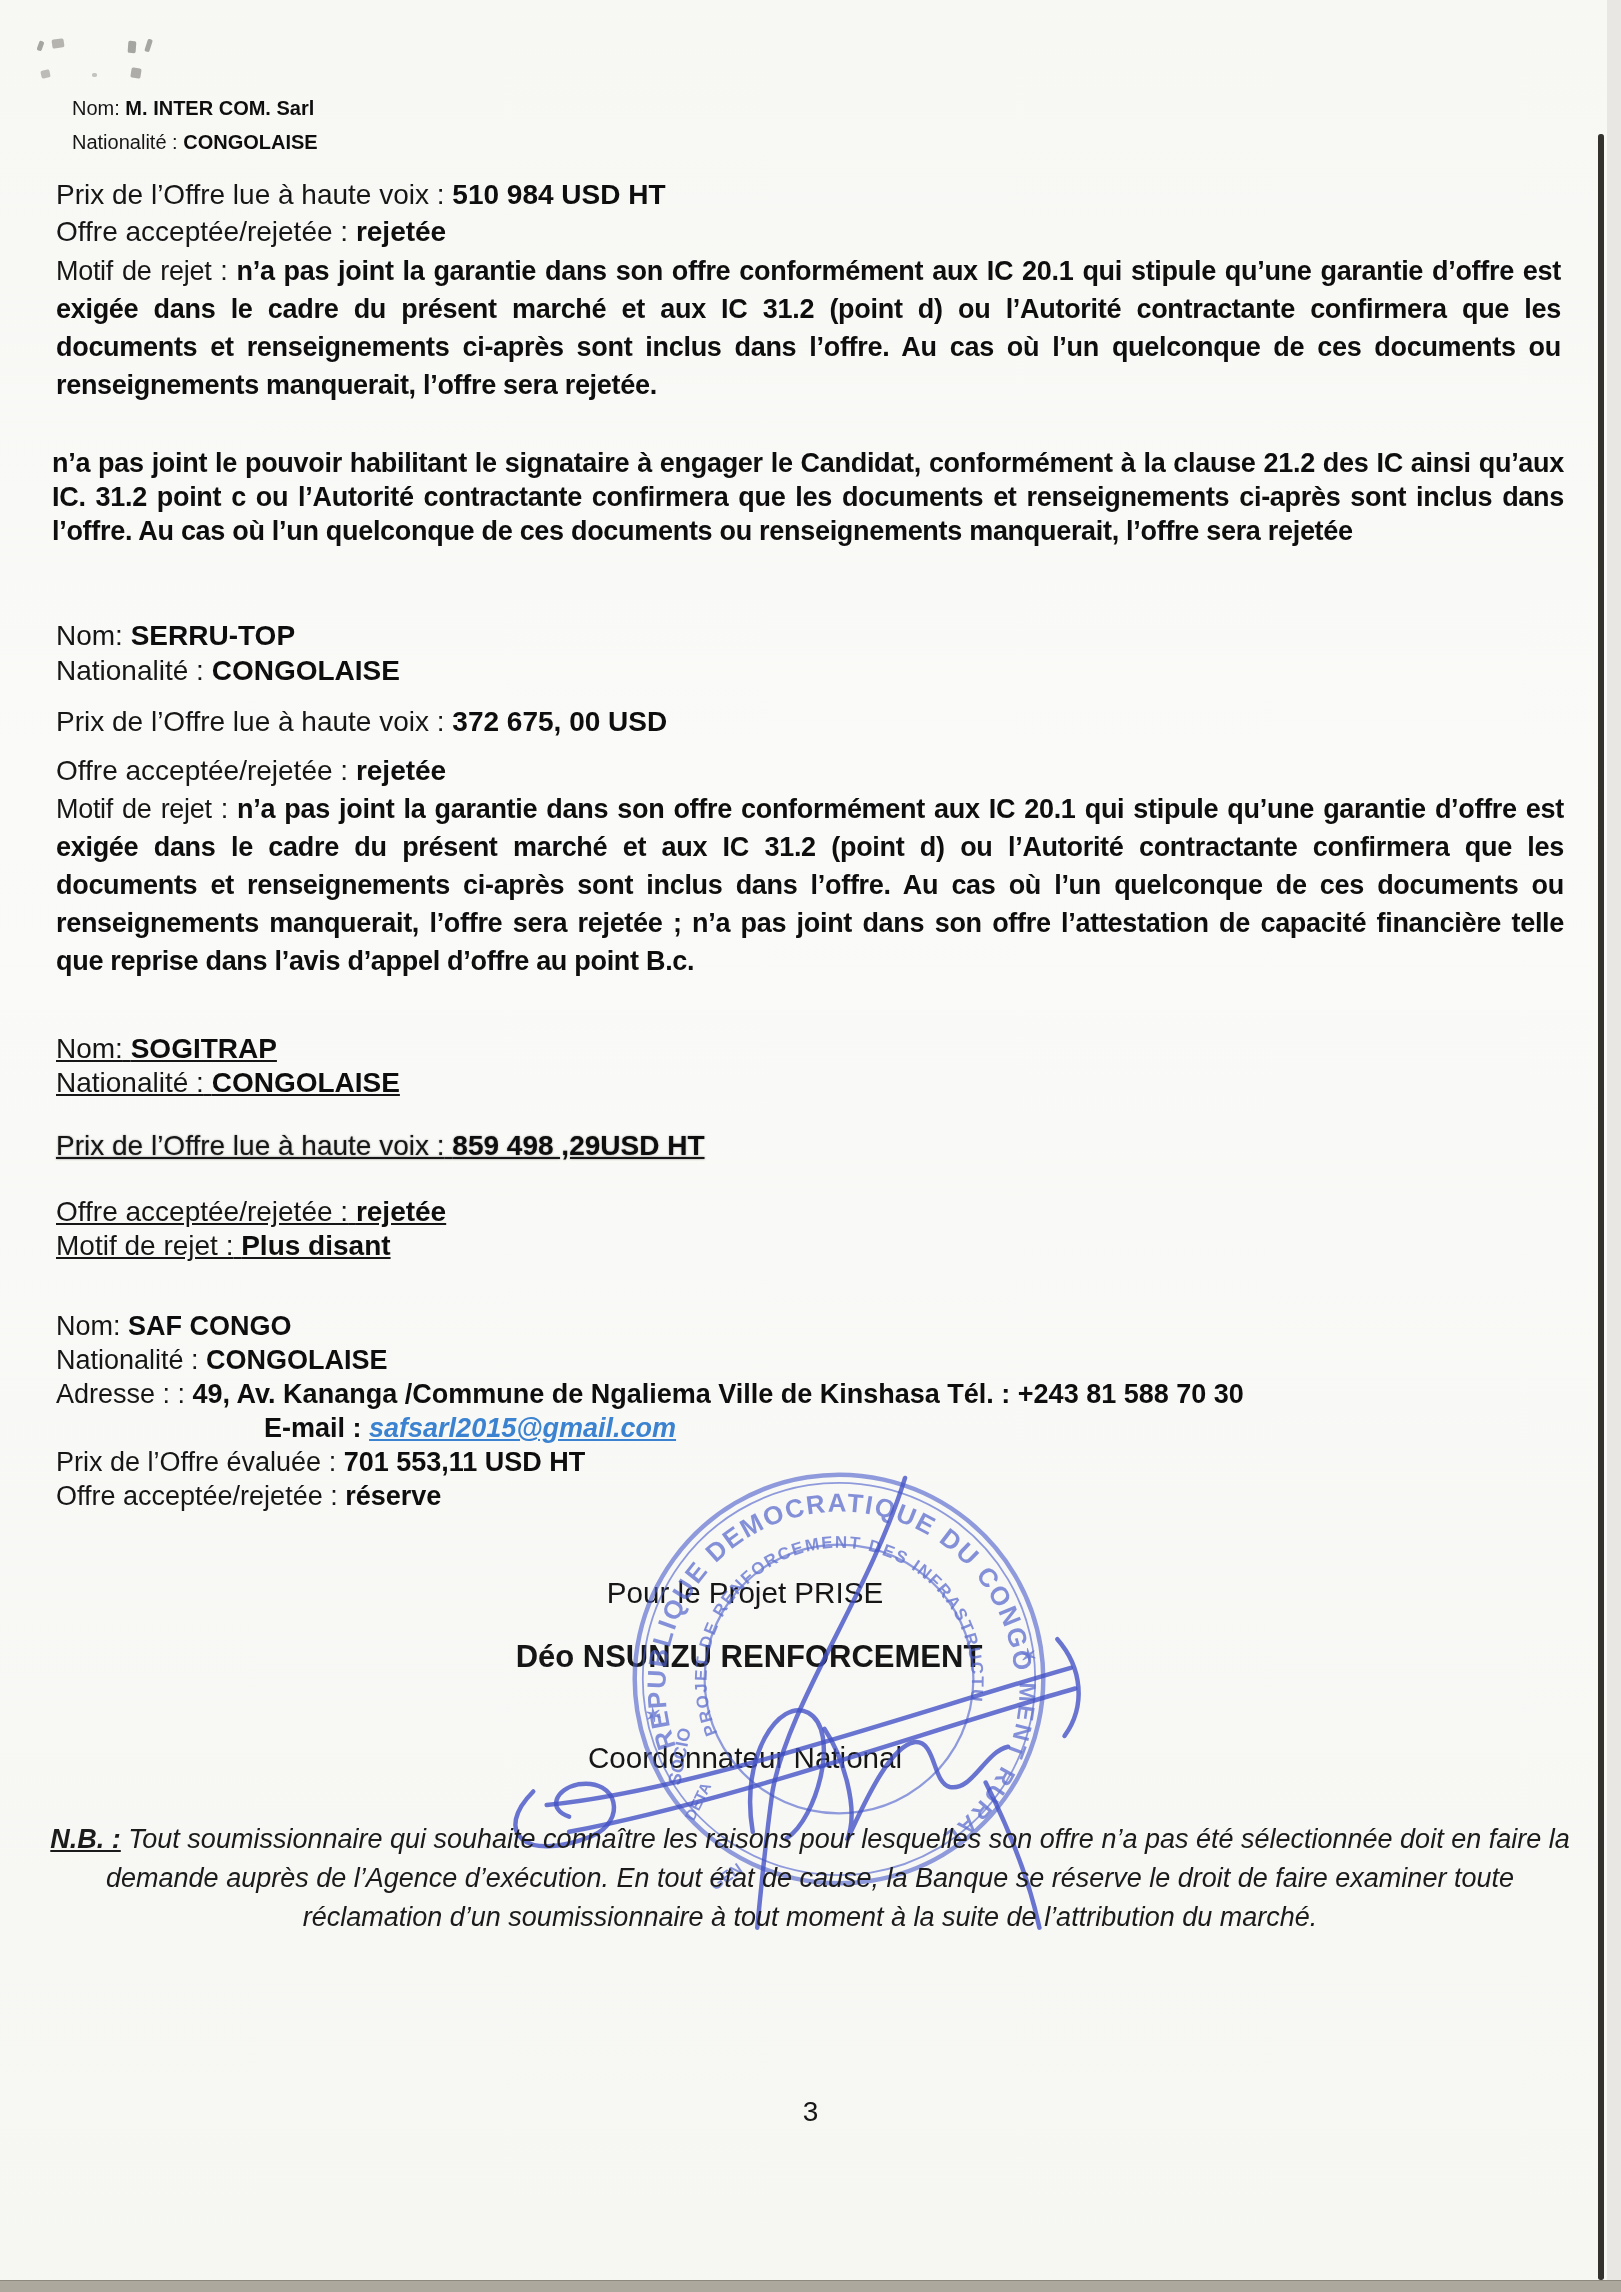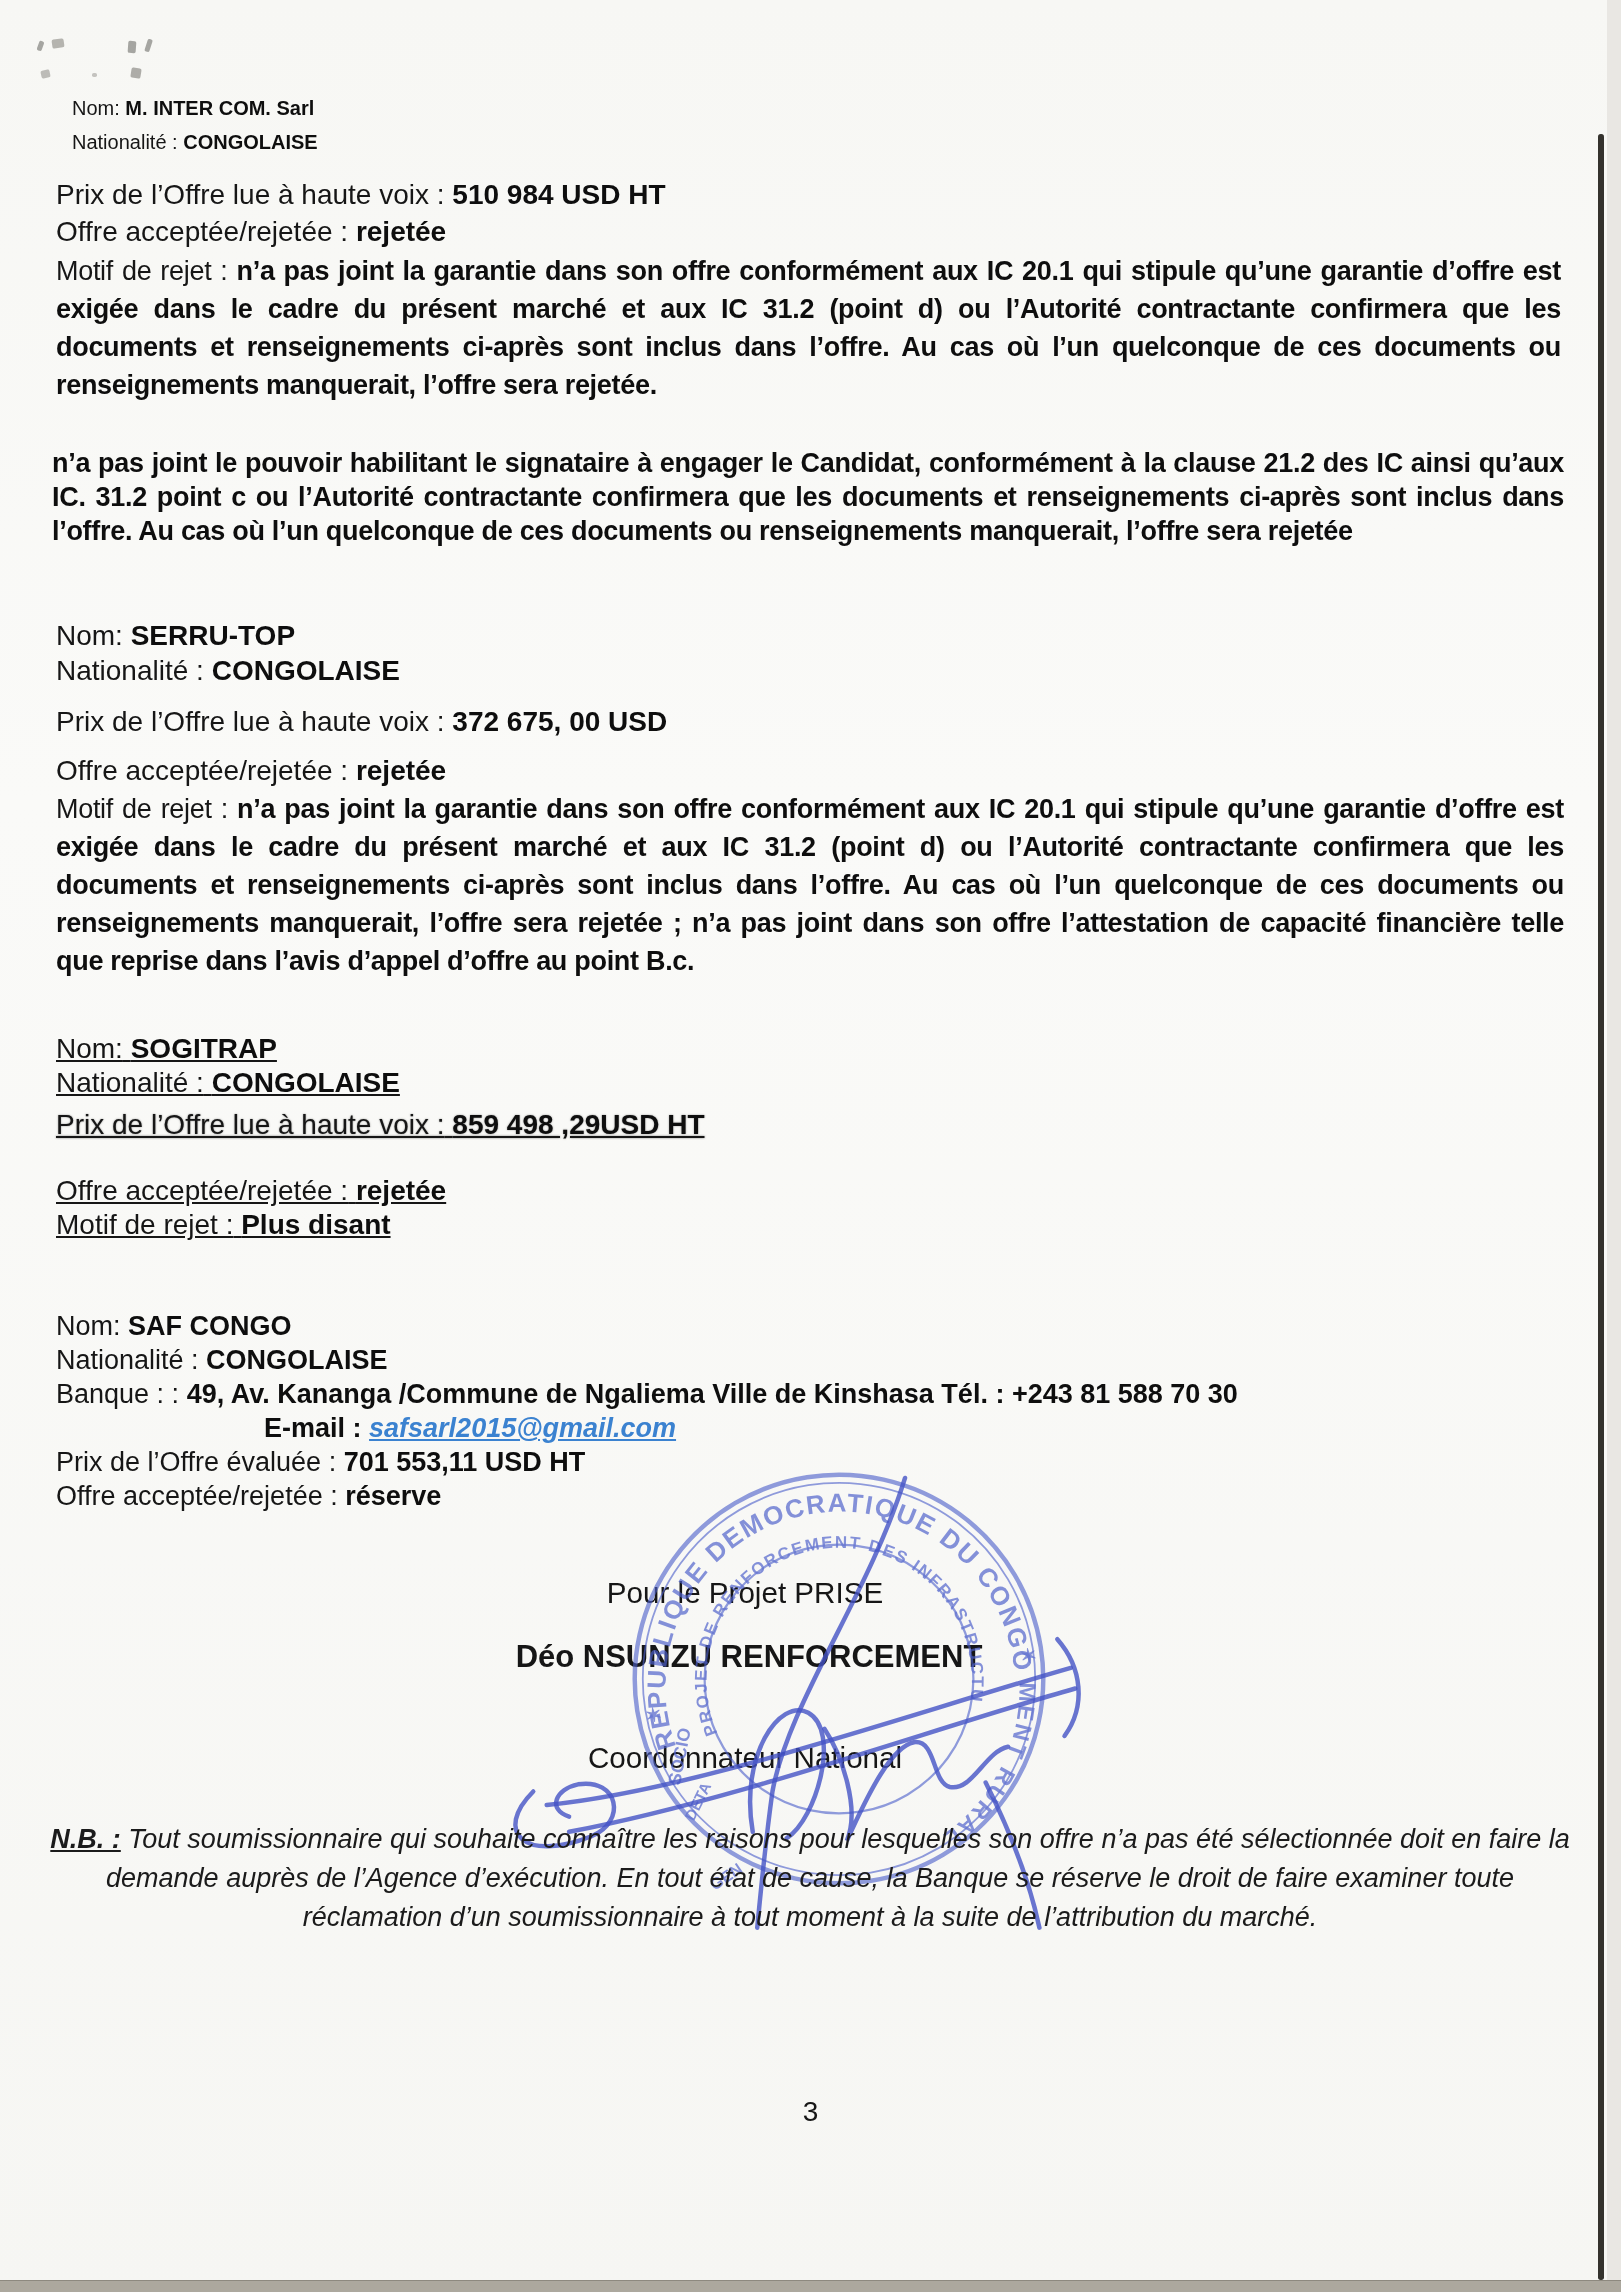--- a/index.html
+++ b/index.html
@@ -17,21 +17,21 @@
   #b1-head{top:91px;left:72px;font-size:20px;line-height:34px;}
   #b1-details{top:176px;left:56px;width:1505px;font-size:28px;line-height:37px;}
   #b2{top:618px;left:56px;width:1508px;font-size:28px;line-height:35px;}
   #b3{top:1032px;left:56px;width:1508px;font-size:28px;line-height:34px;text-decoration:underline;}
   #b4{top:1309px;left:56px;width:1515px;font-size:27px;line-height:34px;}
   .para-motif{margin:1.8px 0 0 0;text-align:justify;font-size:27px;line-height:38px;letter-spacing:-0.3px;}
   #para2{top:419px;left:52px;width:1512px;font-weight:700;text-align:justify;
          font-size:27px;line-height:34px;letter-spacing:-0.3px;color:#0e0e0e;}
   .gap-price{margin-top:16px;}
   .gap-status{margin-top:14.3px;}
-  #b3 .gap-price{margin-top:8px;}
+  #b3 .gap-price{margin-top:29px;}
   #b3 .gap-status{margin-top:32px;}
   .blurry{filter:blur(0.5px);text-shadow:0 0 1.8px rgba(25,25,25,.5);}
   .email-line{margin-left:208px;}
   .email-link{color:#3b82d0;font-weight:700;text-decoration:underline;cursor:pointer;font-style:italic;}
   #sig-pour{top:1576px;left:745px;transform:translateX(-50%);font-size:29.6px;white-space:nowrap;}
   #sig-name{top:1639px;left:749px;transform:translateX(-50%);font-size:31px;font-weight:700;white-space:nowrap;}
   #sig-title{top:1741px;left:745px;transform:translateX(-50%);font-size:29.6px;white-space:nowrap;}
   #stamp{position:absolute;left:624px;top:1464px;width:430px;height:430px;
          transform:rotate(-9deg);opacity:.85;}
   #signature-strokes{position:absolute;left:484px;top:1433px;width:645px;height:502px;}
@@ -93,21 +93,21 @@
     <div><span class="lbl">Nom:</span> <b>SOGITRAP</b></div>
     <div><span class="lbl">Nationalité :</span> <b>CONGOLAISE</b></div>
     <div class="gap-price blurry"><span class="lbl">Prix de l’Offre lue à haute voix :</span> <b>859 498 ,29USD HT</b></div>
     <div class="gap-status"><span class="lbl">Offre acceptée/rejetée :</span> <b>rejetée</b></div>
     <div><span class="lbl">Motif de rejet :</span> <b>Plus disant</b></div>
   </div>
 
   <div class="block" id="b4">
     <div><span class="lbl">Nom:</span> <b>SAF CONGO</b></div>
     <div><span class="lbl">Nationalité :</span> <b>CONGOLAISE</b></div>
-    <div><span class="lbl">Banque : :</span> <b>49, Av. Kananga /Commune de Ngaliema Ville de Kinshasa Tél. : +243 81 588 70 30</b></div>
+    <div><span class="lbl">Adresse : :</span> <b>49, Av. Kananga /Commune de Ngaliema Ville de Kinshasa Tél. : +243 81 588 70 30</b></div>
     <div class="email-line"><b>E-mail :</b> <a class="email-link">safsarl2015@gmail.com</a></div>
     <div><span class="lbl">Prix de l’Offre évaluée :</span> <b>701 553,11 USD HT</b></div>
     <div><span class="lbl">Offre acceptée/rejetée :</span> <b>réserve</b></div>
   </div>
 
   <div class="block" id="sig-pour">Pour le Projet PRISE</div>
   <div class="block" id="sig-name">Déo NSUNZU RENFORCEMENT</div>
   <div class="block" id="sig-title">Coordonnateur National</div>
 
   <svg id="stamp" viewBox="0 0 480 480">

